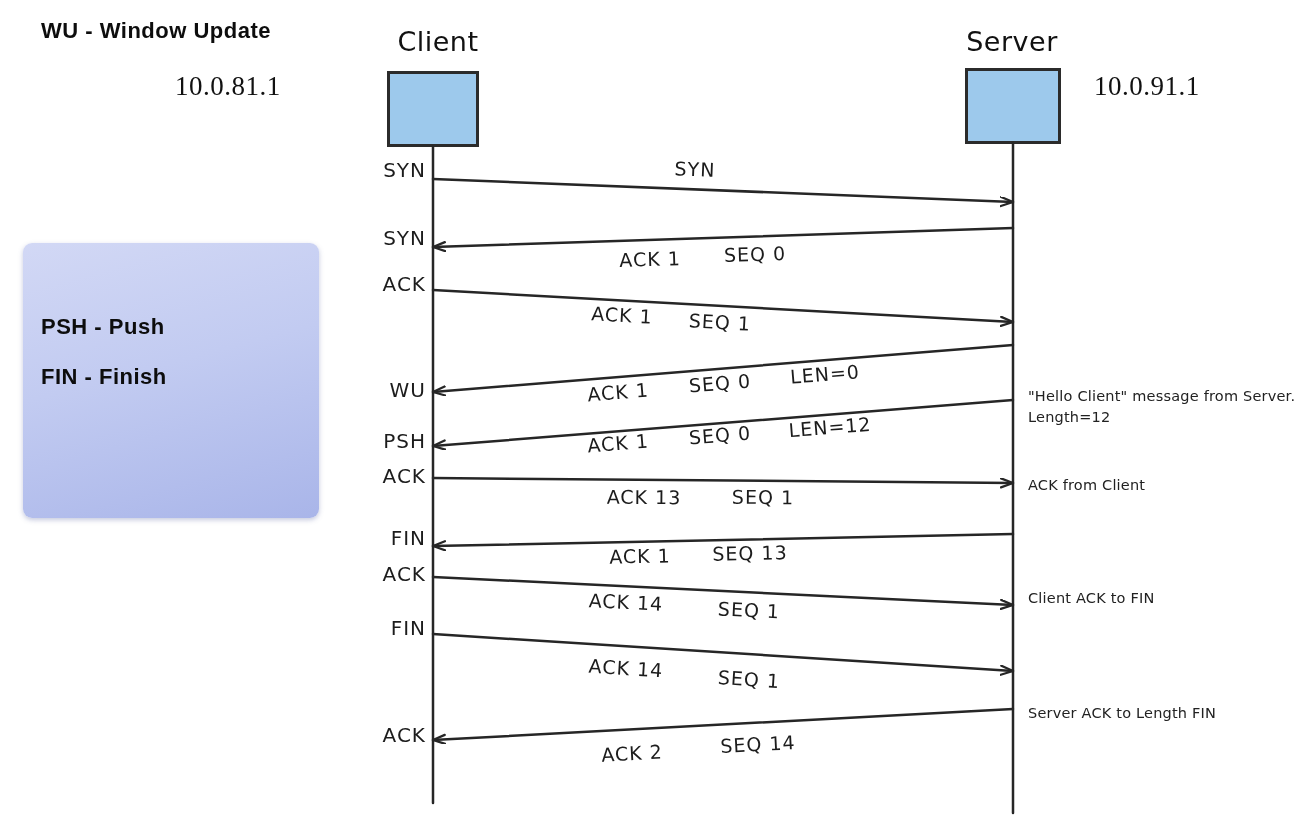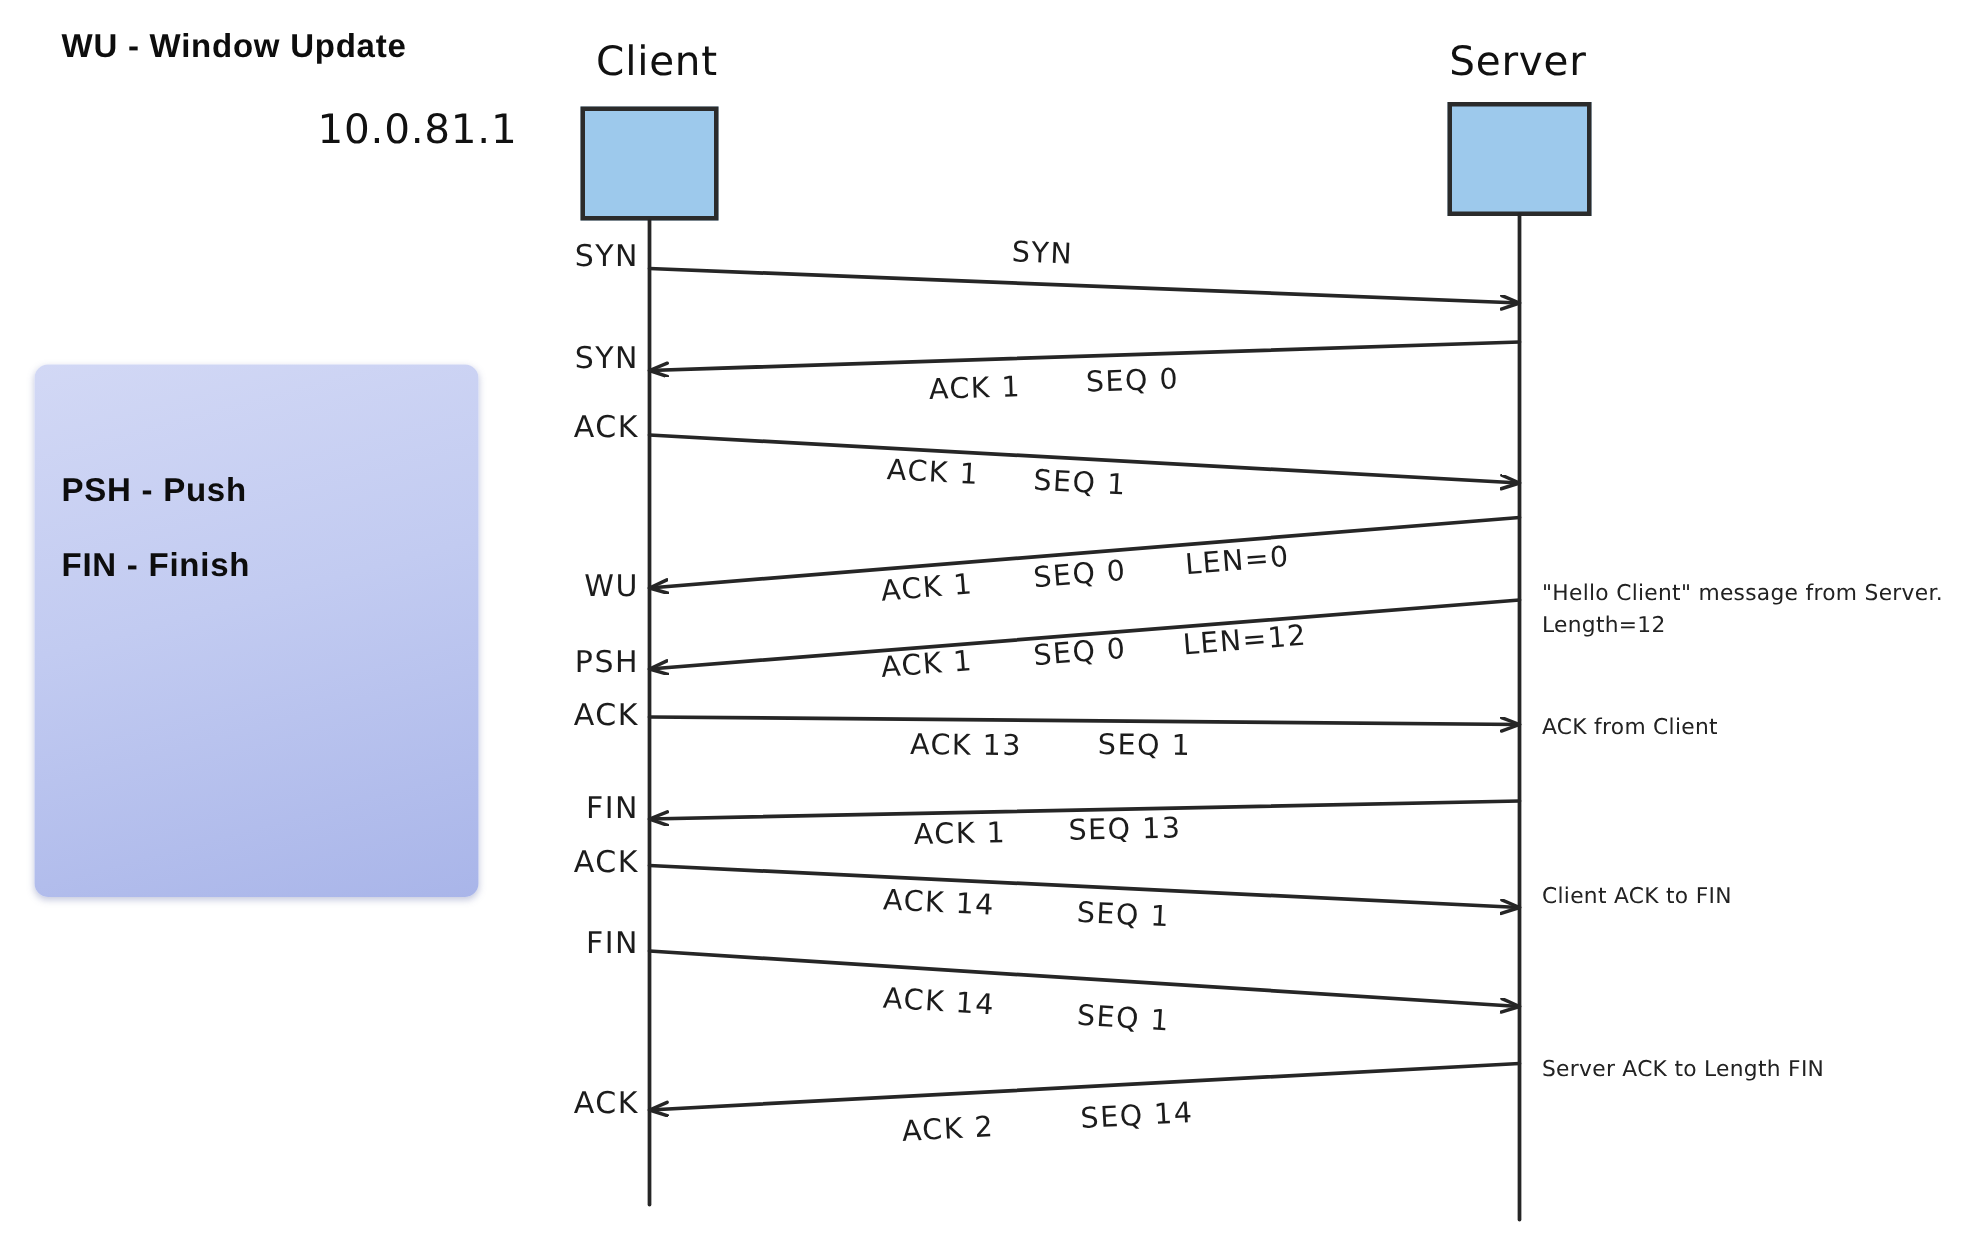--- a/index.html
+++ b/index.html
@@ -7,29 +7,29 @@
     position:relative;width:1309px;height:834px;background:#ffffff;
     font-family:"DejaVu Sans",sans-serif;color:#1a1a1a;overflow:hidden;
   }
   .abs{position:absolute;}
   svg.layer{position:absolute;left:0;top:0;width:1309px;height:834px;}
   .actor-title{
     position:absolute;width:140px;text-align:center;
     font-size:27px;font-weight:500;color:#111;letter-spacing:0.5px;
   }
   .actor-ip{
-    position:absolute;width:170px;text-align:right;
-    font-size:27px;font-weight:500;color:#111;letter-spacing:0.5px;
+    position:absolute;width:170px;text-align:left;
+    font-size:27px;font-weight:500;color:#111;letter-spacing:0.5px;font-family:Liberation Serif, serif;
   }
   .actor-box{
     position:absolute;background:#9dc9ec;border:3px solid #2b2b2b;
     box-sizing:border-box;
   }
   .legend{
-    position:absolute;left:23px;top:243px;width:296px;height:355px;
+    position:absolute;left:23px;top:243px;width:296px;height:275px;
     border-radius:9px;
     background:linear-gradient(165deg,#d2d8f5 0%,#c2cbf1 45%,#a9b5e9 100%);
     box-shadow:0 2px 5px rgba(90,100,160,0.35);
   }
   .legend-item{
     position:absolute;left:18px;
     font-family:"Liberation Sans",sans-serif;font-weight:bold;
     font-size:22px;letter-spacing:0.5px;color:#0d0d0d;white-space:nowrap;
   }
   .msg-type{
@@ -47,20 +47,21 @@
 </style>
 </head>
 <body>
 
 <div class="canvas">
 
   <div class="actor-title" style="left:368px;top:26px;">Client</div>
   <div class="actor-title" style="left:942px;top:26px;">Server</div>
 
   <div class="actor-ip" style="left:175px;top:71px;">10.0.81.1</div>
+  <div class="actor-ip" style="left:1094px;top:71px;">10.0.91.1</div>
 
   <div class="actor-box" style="left:387px;top:71px;width:92px;height:76px;"></div>
   <div class="actor-box" style="left:965px;top:68px;width:96px;height:76px;"></div>
 
   <div class="legend">
     <div class="legend-item" style="top:261px;margin-top:-243px;top:18px;">WU - Window Update</div>
     <div class="legend-item" style="top:71px;">PSH - Push</div>
     <div class="legend-item" style="top:121px;">FIN - Finish</div>
   </div>
 

